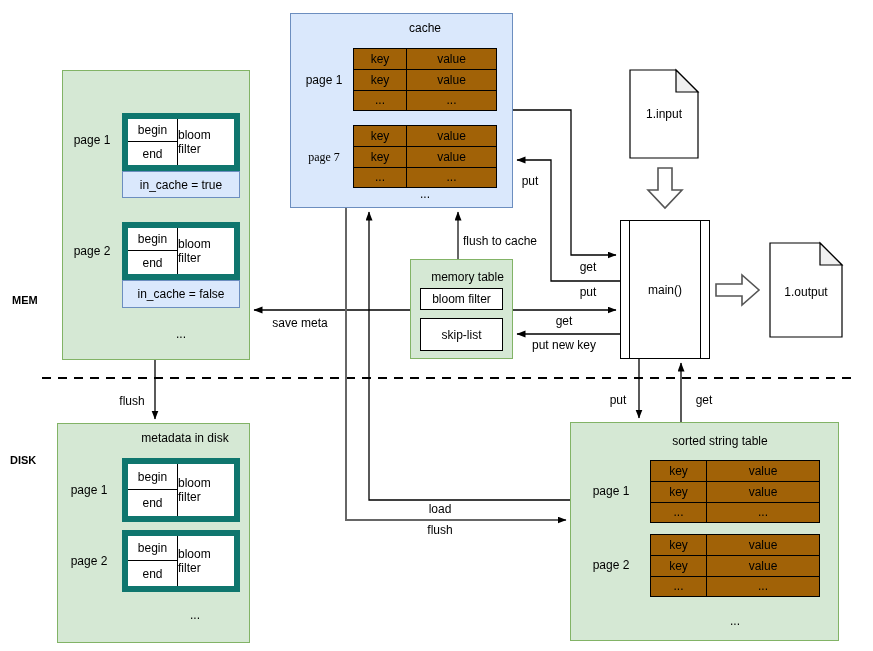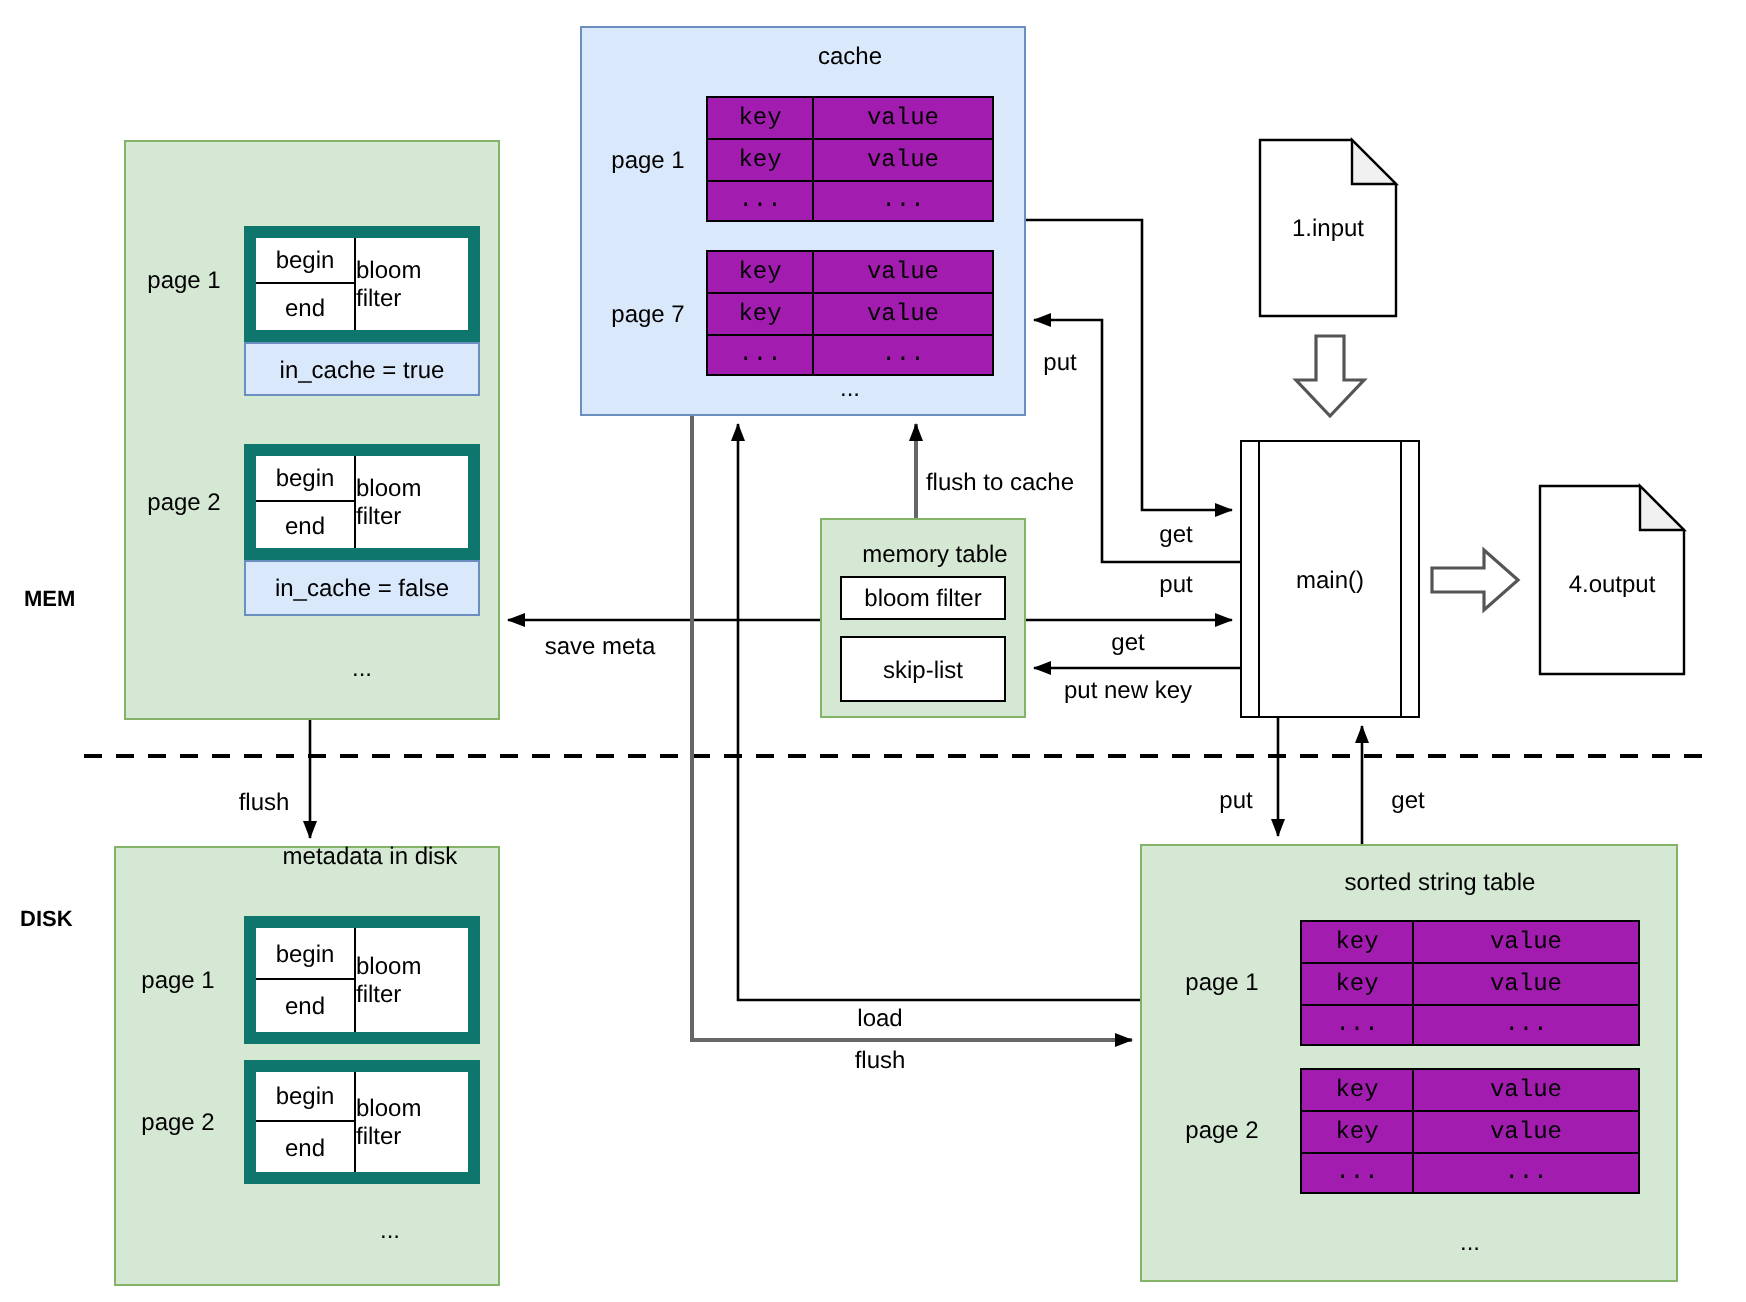--- a/index.html
+++ b/index.html
@@ -5,21 +5,21 @@
   html,body{margin:0;padding:0;background:#fff;}
   .canvas{position:relative;width:873px;height:651px;background:#fff;overflow:hidden;
           font-family:"Liberation Sans",sans-serif;font-size:12px;color:#000;}
   .abs{position:absolute;box-sizing:border-box;}
   .green{background:#d5e8d4;border:1px solid #82b366;}
   .blue{background:#dae8fc;border:1px solid #6c8ebf;}
   .title{position:absolute;text-align:center;box-sizing:border-box;}
   .lbl{position:absolute;display:flex;align-items:center;justify-content:center;
        white-space:nowrap;box-sizing:border-box;height:16px;}
   .sec{font-weight:bold;font-size:11px;justify-content:flex-start;}
-  .kv{position:absolute;display:grid;background:#a21caf;border:1px solid #000;box-sizing:border-box;font-family:Liberation Mono, monospace;}
+  .kv{position:absolute;display:grid;background:#a16207;border:1px solid #000;box-sizing:border-box;}
   .kv>div{display:flex;align-items:center;justify-content:center;overflow:hidden;}
   .kv .bl{border-left:1px solid #000;}
   .kv .bt{border-top:1px solid #000;}
   .cols-cache{grid-template-columns:52px 1fr;grid-auto-rows:1fr;}
   .cols-sst{grid-template-columns:55px 1fr;grid-auto-rows:1fr;}
   .meta-tbl{position:absolute;display:grid;grid-template-columns:50px 1fr;grid-template-rows:1fr 1fr;
             background:#fff;border:6px solid #0f766e;box-sizing:border-box;}
   .meta-tbl>div{display:flex;align-items:center;justify-content:center;}
   .meta-tbl .begin{border-right:1px solid #000;border-bottom:1px solid #000;}
   .meta-tbl .end{border-right:1px solid #000;}
@@ -44,21 +44,21 @@
   <div class="title" style="left:353px;top:21px;width:144px;">cache</div>
   <div class="lbl" style="left:296px;top:72px;width:56px;">page 1</div>
   <div class="kv cols-cache" style="left:353px;top:48px;width:144px;height:63px;">
     <div>key</div>
     <div class="bl">value</div>
     <div class="bt">key</div>
     <div class="bl bt">value</div>
     <div class="bt">...</div>
     <div class="bl bt">...</div>
   </div>
-  <div class="lbl" style="left:296px;top:149px;width:56px;">page 7</div>
+  <div class="lbl" style="left:296px;top:149px;width:56px;font-family:Liberation Serif, serif;">page 7</div>
   <div class="kv cols-cache" style="left:353px;top:125px;width:144px;height:63px;">
     <div>key</div>
     <div class="bl">value</div>
     <div class="bt">key</div>
     <div class="bl bt">value</div>
     <div class="bt">...</div>
     <div class="bl bt">...</div>
   </div>
   <div class="title" style="left:353px;top:187px;width:144px;">...</div>
 
@@ -106,21 +106,21 @@
     <div>key</div>
     <div class="bl">value</div>
     <div class="bt">key</div>
     <div class="bl bt">value</div>
     <div class="bt">...</div>
     <div class="bl bt">...</div>
   </div>
   <div class="title" style="left:650px;top:614px;width:170px;">...</div>
 
   <div class="abs green" style="left:57px;top:423px;width:193px;height:220px;"></div>
-  <div class="title" style="left:57px;top:421px;width:212px;padding-left:44px;">metadata in disk</div>
+  <div class="title" style="left:57px;top:431px;width:212px;padding-left:44px;">metadata in disk</div>
   <div class="lbl" style="left:62px;top:482px;width:54px;">page 1</div>
   <div class="meta-tbl" style="left:122px;top:458px;width:118px;height:64px;">
     <div class="begin">begin</div>
     <div class="bloom">bloom filter</div>
     <div class="end">end</div>
   </div>
   <div class="lbl" style="left:62px;top:553px;width:54px;">page 2</div>
   <div class="meta-tbl" style="left:122px;top:530px;width:118px;height:62px;">
     <div class="begin">begin</div>
     <div class="bloom">bloom filter</div>
@@ -156,21 +156,21 @@
     <polyline points="458,259 458,212" fill="none" stroke="#666" stroke-width="2" marker-end="url(#ah)"></polyline>
     <polyline points="513,110 571,110 571,255 616,255" fill="none" stroke="#000" stroke-width="1.3" marker-end="url(#ah)"></polyline>
     <polyline points="620,281 551,281 551,160 517,160" fill="none" stroke="#000" stroke-width="1.3" marker-end="url(#ah)"></polyline>
     <polyline points="513,310 616,310" fill="none" stroke="#000" stroke-width="1.3" marker-end="url(#ah)"></polyline>
     <polyline points="620,334 517,334" fill="none" stroke="#000" stroke-width="1.3" marker-end="url(#ah)"></polyline>
     <polyline points="639,359 639,418" fill="none" stroke="#000" stroke-width="1.3" marker-end="url(#ah)"></polyline>
     <polyline points="681,422 681,363" fill="none" stroke="#000" stroke-width="1.3" marker-end="url(#ah)"></polyline>
   </svg>
 
   <div class="lbl" style="left:630px;top:106px;width:68px;">1.input</div>
-  <div class="lbl" style="left:770px;top:284px;width:72px;">4.output</div>
+  <div class="lbl" style="left:770px;top:284px;width:72px;">1.output</div>
 
   <div class="lbl" style="left:268px;top:315px;width:64px;">save meta</div>
   <div class="lbl" style="left:110px;top:393px;width:44px;">flush</div>
   <div class="lbl" style="left:456px;top:233px;width:88px;">flush to cache</div>
   <div class="lbl" style="left:412px;top:501px;width:56px;">load</div>
   <div class="lbl" style="left:412px;top:522px;width:56px;">flush</div>
   <div class="lbl" style="left:570px;top:259px;width:36px;">get</div>
   <div class="lbl" style="left:570px;top:284px;width:36px;">put</div>
   <div class="lbl" style="left:512px;top:173px;width:36px;">put</div>
   <div class="lbl" style="left:546px;top:313px;width:36px;">get</div>

